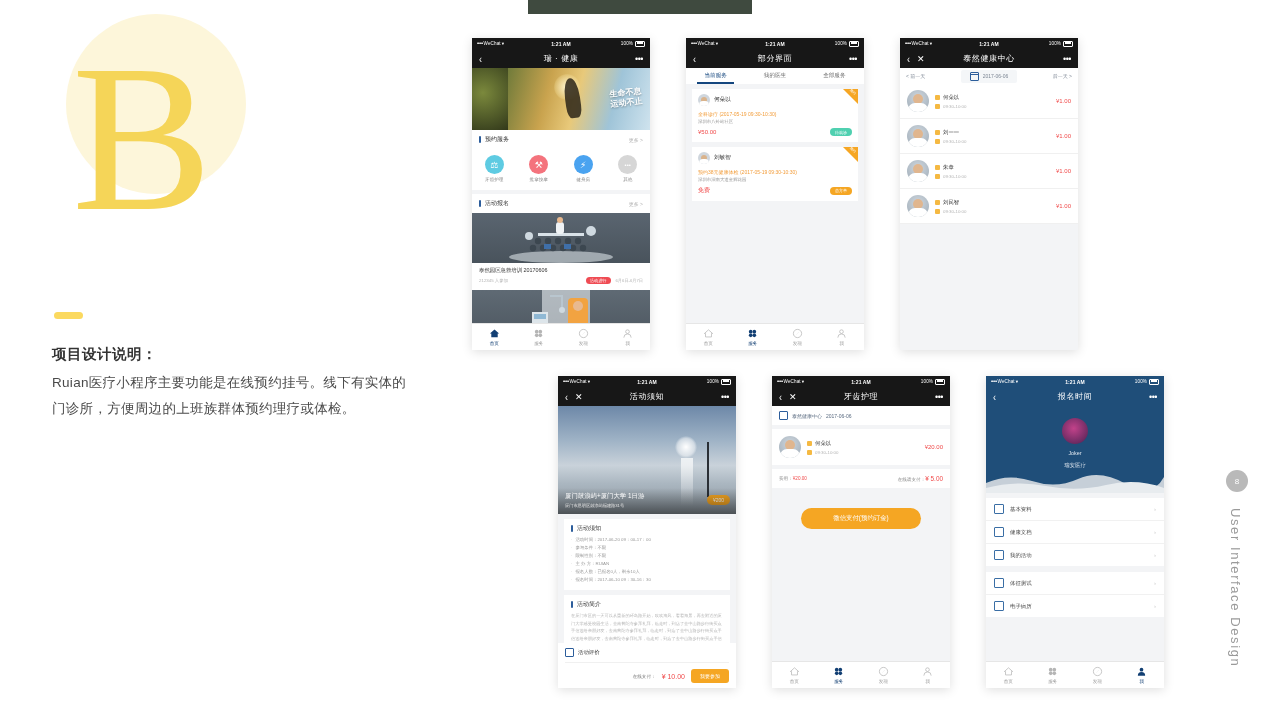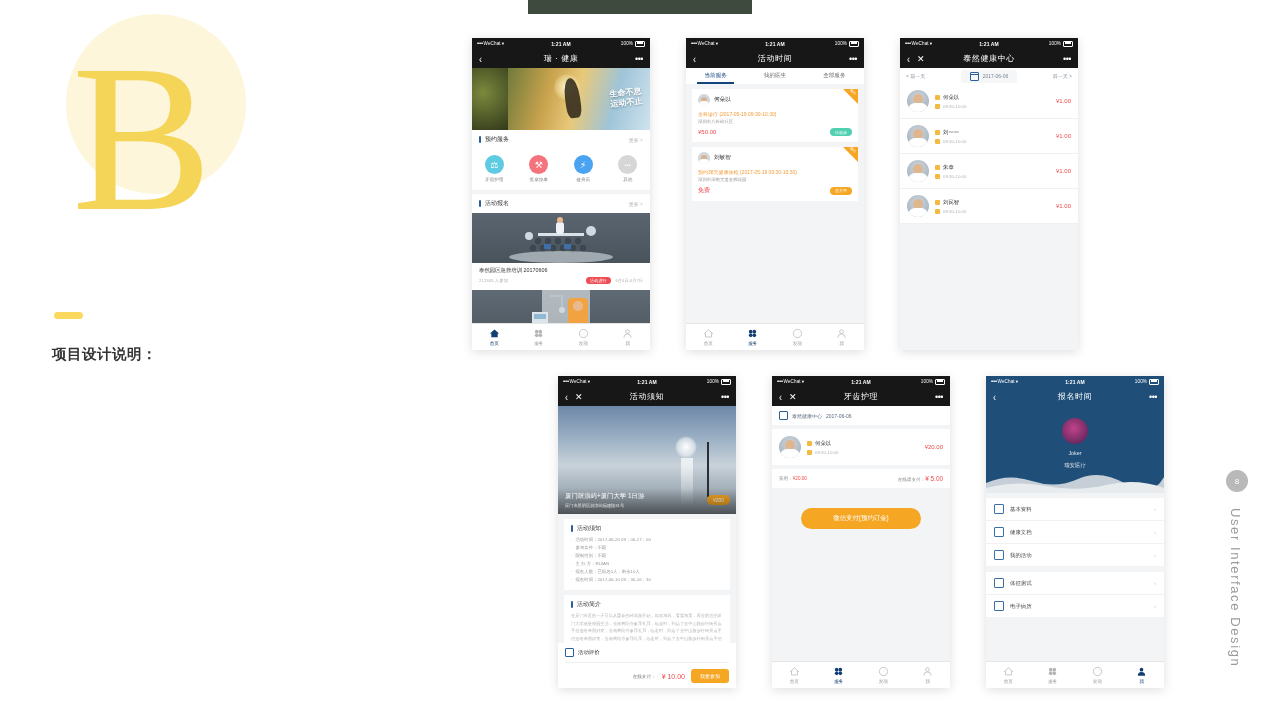--- a/index.html
+++ b/index.html
@@ -176,20 +176,21 @@
 </head>
 <body>
 
 <div class="top-bar"></div>
 <div class="yellow-circle"></div>
 
 <div class="left-col">
   <div class="big-b">B</div>
   <div class="yellow-dash"></div>
   <div class="desc-head">项目设计说明：</div>
+  <div class="desc-body">Ruian医疗小程序主要功能是在线预约挂号。线下有实体的门诊所，方便周边的上班族群体预约理疗或体检。</div>
 </div>
 
 <div class="rail-badge">8</div>
 <div class="rail-text">User Interface Design</div>
 
 <div class="phone" style="left:472px;top:38px;width:178px;height:312px;">
   <div class="statusbar">
     <div class="sb-left">
         <span class="dots5">•••••</span>
         <span>WeChat</span>
@@ -334,21 +335,21 @@
     <div class="sb-center">1:21 AM</div>
     <div class="sb-right">
         <span>100%</span>
         <span class="batt"></span>
       </div>
   </div>
   <div class="navbar">
     <div class="nav-left">
         <span class="chev">‹</span>
       </div>
-    <div class="nav-title">活动时间</div>
+    <div class="nav-title">部分界面</div>
     <div class="nav-right">•••</div>
   </div>
   <div class="tabs3">
     <div class="t on">当前服务</div>
     <div class="t">我的医生</div>
     <div class="t">全部服务</div>
     <div class="ind"></div>
   </div>
 
   <div class="card">

